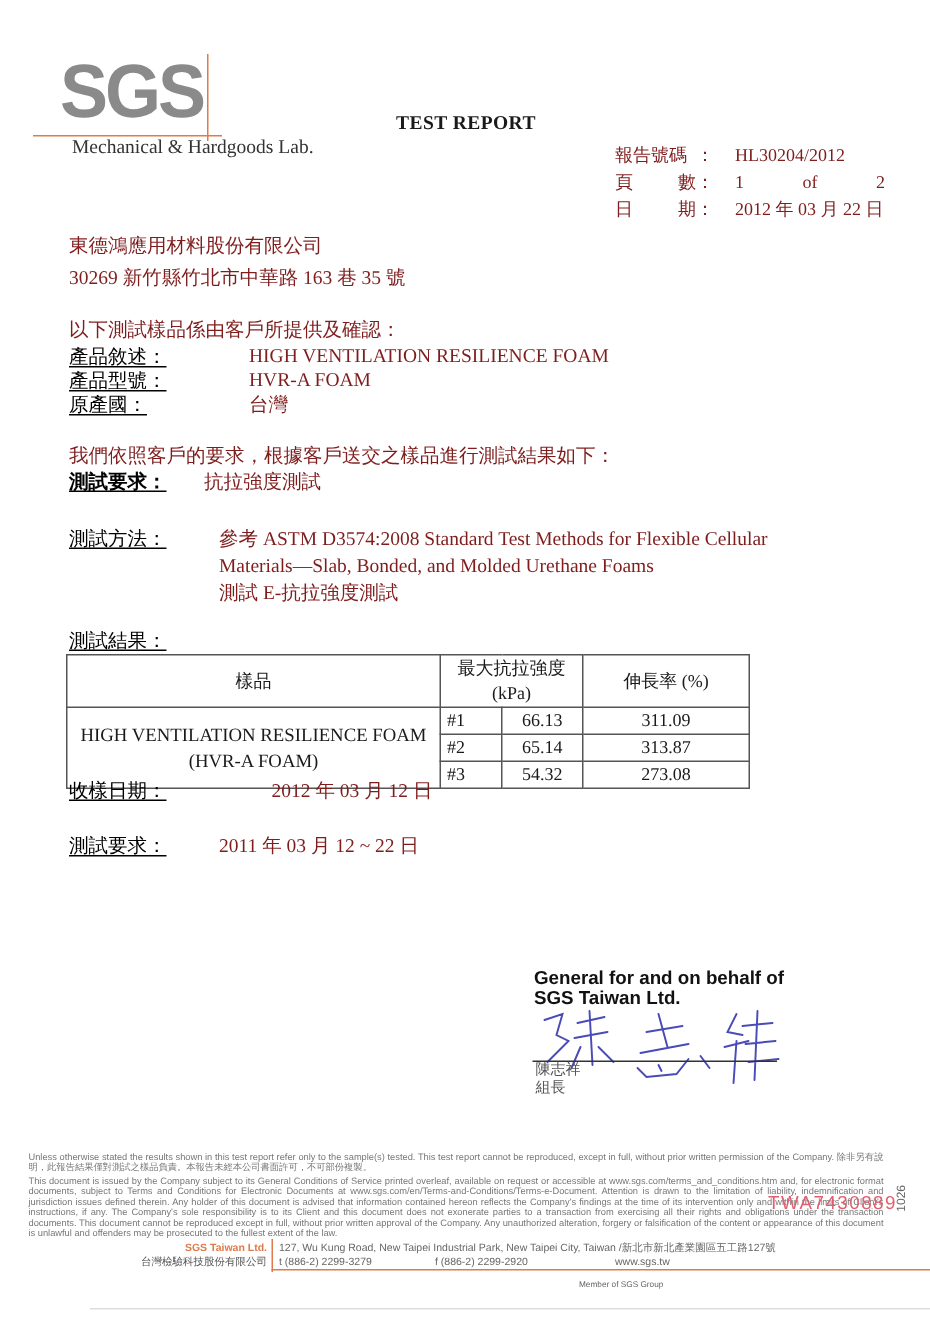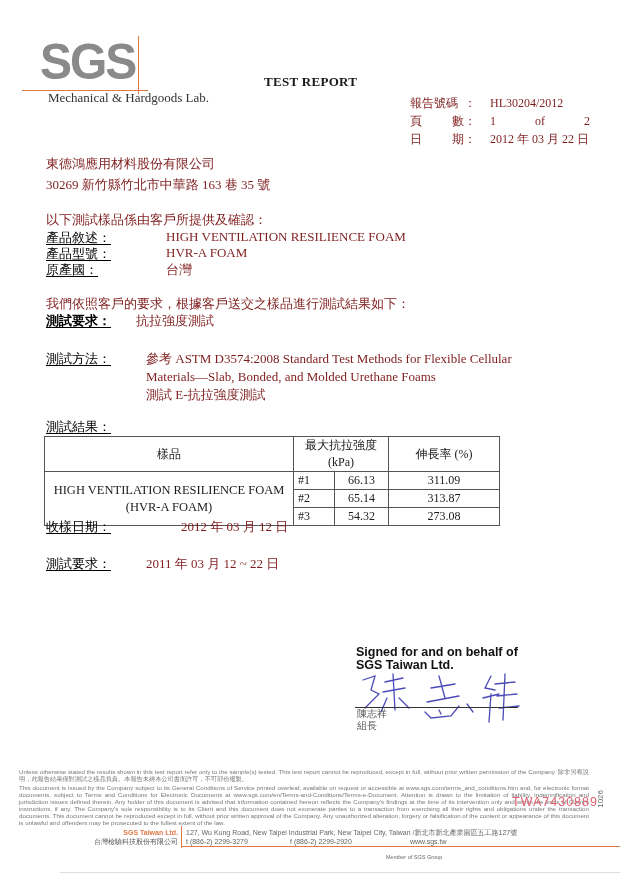--- a/index.html
+++ b/index.html
@@ -148,21 +148,21 @@
   </tr>
 </tbody>
   </table>
 
 <div class="abs txt ul" style="left:46px; top:518px;">收樣日期：</div>
 <div class="abs txt" style="left:146px; top:518px;margin-left:35px;">2012 年 03 月 12 日</div>
 <div class="abs txt ul" style="left:46px; top:555px;">測試要求：</div>
 <div class="abs txt" style="left:146px; top:555px;">2011 年 03 月 12 ~ 22 日</div>
 
 <div class="abs signed">
-  <div>Signed for and on behalf of</div>
+  <div>General for and on behalf of</div>
   <div>SGS Taiwan Ltd.</div>
 </div>
 <svg class="abs sig-svg" width="170" height="60" viewBox="0 0 170 60">
   <g fill="none" stroke="#4a4ab8" stroke-width="1.3" stroke-linecap="round">
     <path d="M8 12 L20 8 L16 22 L24 26 L10 40"></path>
     <path d="M30 14 L48 10 M28 24 L50 20 M38 6 L40 42 M32 30 L26 44 M44 30 L54 40"></path>
     <path d="M84 8 L90 30 M76 20 L100 16 M72 34 L104 28"></path>
     <path d="M70 44 L76 50 L96 48 L104 38 M84 42 L86 46 M112 36 L118 44"></path>
     <path d="M136 8 L130 20 L140 22 M128 30 L144 26 M136 26 L134 54 M150 6 L148 52 M140 16 L160 14 M142 28 L162 26 M144 40 L164 38"></path>
   </g>

